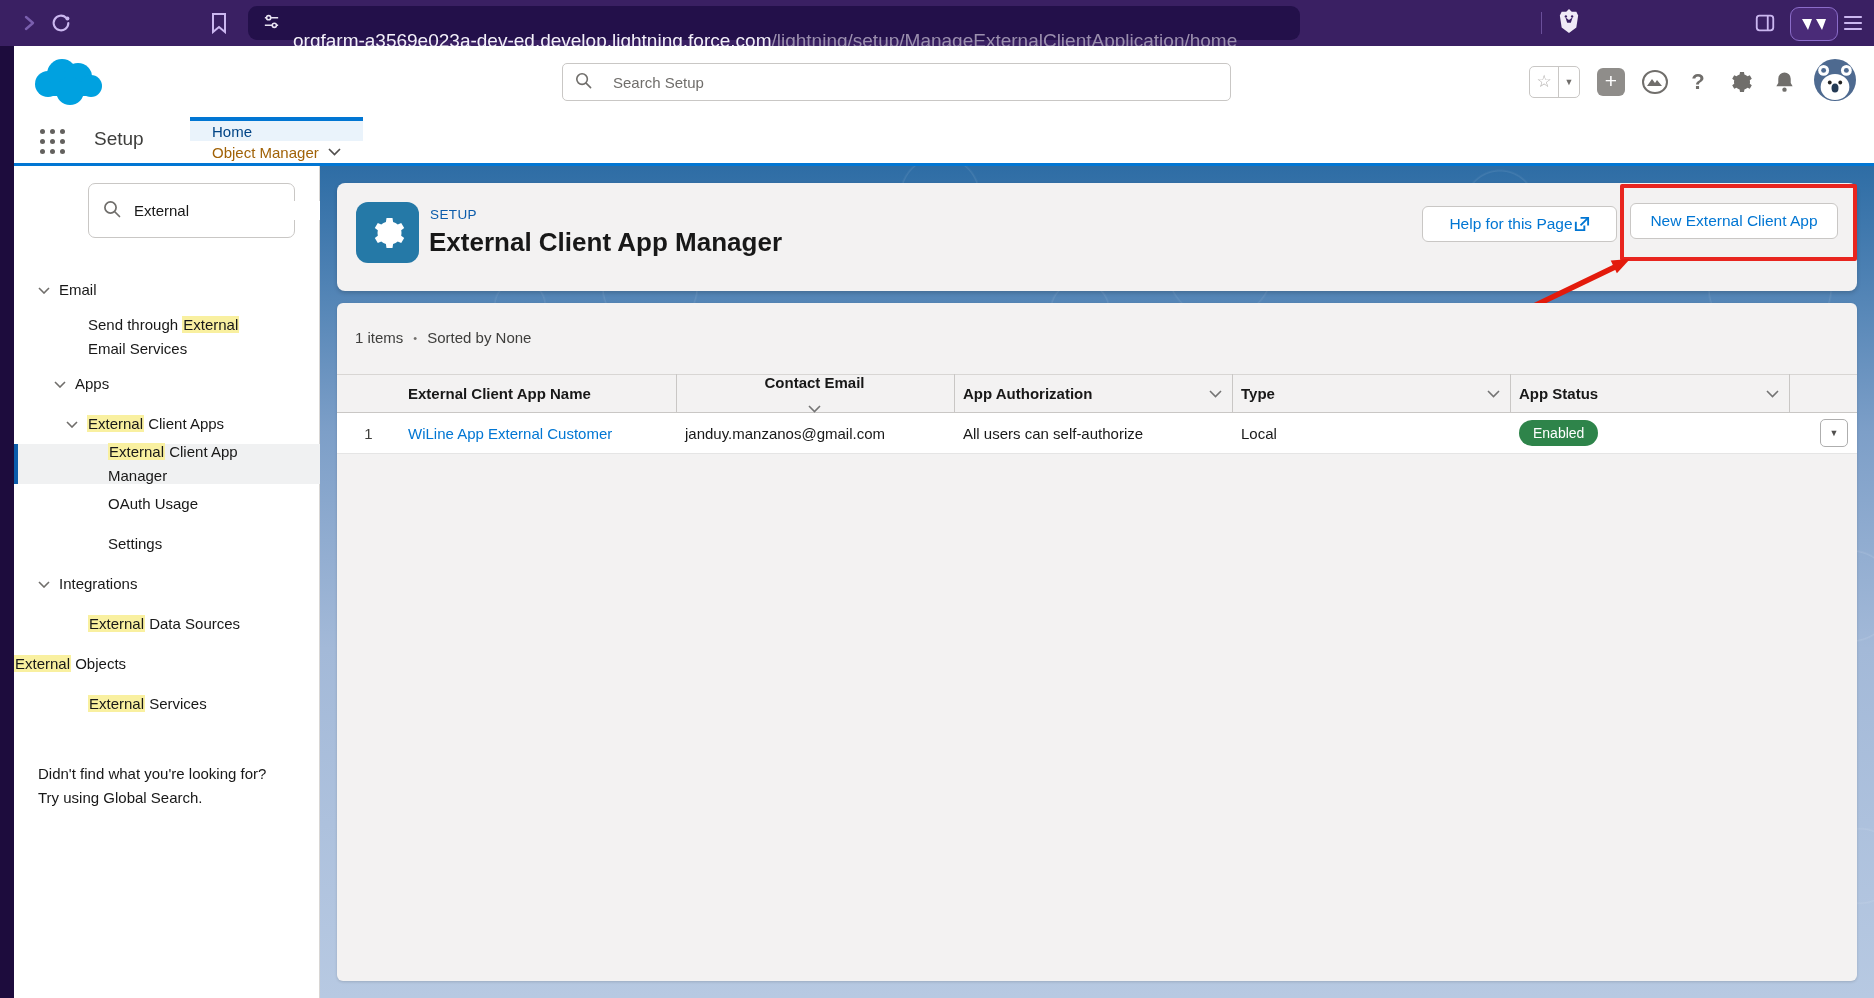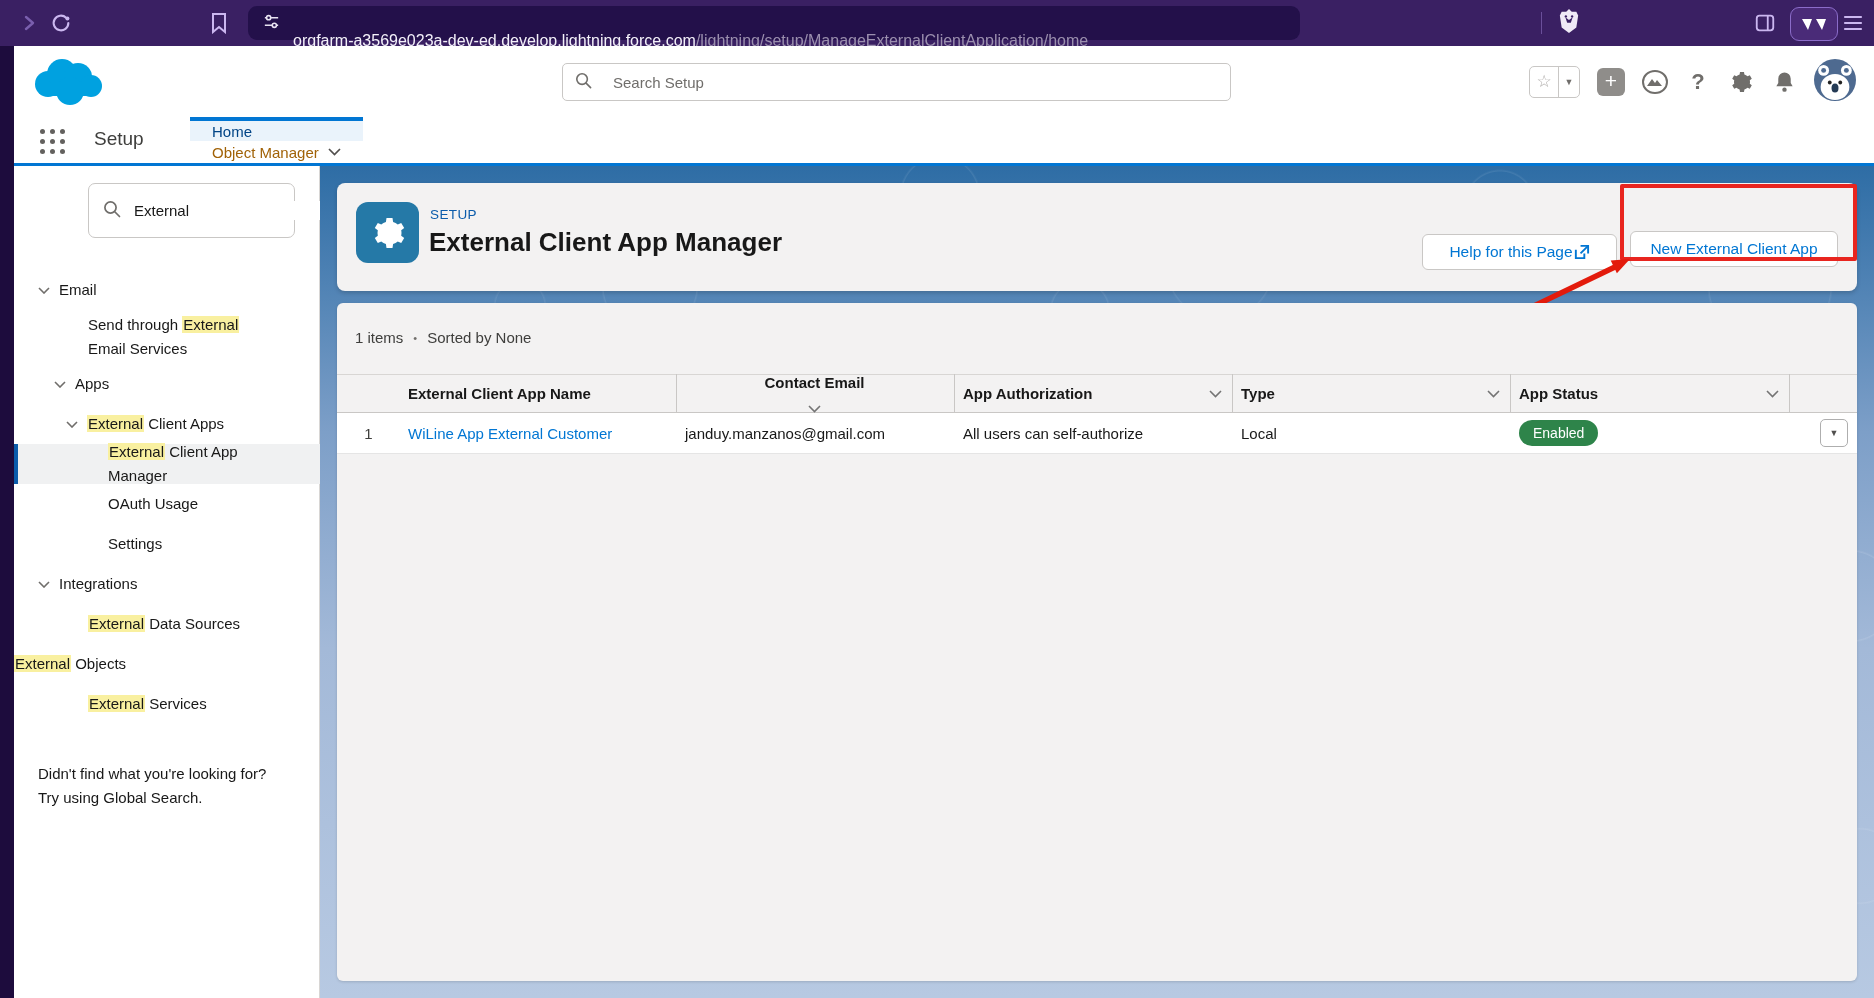--- a/index.html
+++ b/index.html
@@ -4,21 +4,21 @@
 <style>
   html,body{margin:0;padding:0;background:#10061f;}
   .screen{position:relative;width:1874px;height:998px;overflow:hidden;
     font-family:"Liberation Sans",sans-serif;background:#f3f2f2;}
 
   
   .browser-bar{position:absolute;left:0;top:0;width:1874px;height:46px;background:#3a2063;}
   .bicon{position:absolute;top:10px;width:26px;height:26px;display:flex;align-items:center;justify-content:center;}
   .url-bar{position:absolute;left:248px;top:6px;width:1052px;height:34px;background:#23104a;border-radius:9px;
     display:flex;align-items:center;padding:0 14px;box-sizing:border-box;gap:12px;}
-  .url-text{font-size:16px;white-space:nowrap;overflow:hidden;margin-top:36px;}
+  .url-text{font-size:19px;white-space:nowrap;overflow:hidden;margin-top:36px;}
   .url-domain{color:#f4f1fa;}
   .url-path{color:#9b8fae;}
   .chrome-sep{position:absolute;left:1541px;top:12px;width:1px;height:22px;background:#6a4f9a;}
   .pill-btn{position:absolute;left:1790px;top:7px;width:46px;height:32px;border:1px solid #8b6cc9;border-radius:9px;
     background:#4a2b78;display:flex;align-items:center;justify-content:center;}
 
   
   .sf-header{position:absolute;left:14px;top:46px;width:1860px;height:71px;background:#ffffff;}
   .sf-logo{position:absolute;left:16px;top:8px;}
   .gsearch{position:absolute;left:548px;top:17px;width:669px;height:38px;border:1px solid #c9c7c5;border-radius:5px;
@@ -75,21 +75,21 @@
     radial-gradient(circle at 1530px 430px, transparent 44px, rgba(255,255,255,.18) 45px, transparent 47px),
     radial-gradient(circle at 1540px 700px, transparent 36px, rgba(255,255,255,.16) 37px, transparent 39px);}
 
   .header-card{position:absolute;left:17px;top:17px;width:1520px;height:108px;background:#f3f2f2;border-radius:8px;
     box-shadow:0 2px 4px rgba(0,0,0,.18);}
   .setup-tile{position:absolute;left:19px;top:19px;width:63px;height:61px;border-radius:12px;background:#2579a7;
     display:flex;align-items:center;justify-content:center;}
   .eyebrow{position:absolute;left:93px;top:24px;font-size:13.5px;color:#0b5cab;letter-spacing:.4px;}
   .page-title{position:absolute;left:92px;top:44px;font-size:26px;font-weight:bold;color:#181818;}
   .btn{position:absolute;height:36px;border:1px solid #c9c7c5;border-radius:6px;background:#fff;color:#0176d3;
-    font-size:15.5px;display:flex;align-items:center;justify-content:center;box-sizing:border-box;cursor:pointer;margin-top:28px;}
+    font-size:15.5px;display:flex;align-items:center;justify-content:center;box-sizing:border-box;cursor:pointer;}
   .btn-help{left:1085px;top:23px;width:195px;}
   .btn-new{left:1293px;top:20px;width:208px;}
 
   .red-box{position:absolute;left:1300px;top:18px;width:229px;height:69px;border:4px solid #e8251f;border-radius:2px;pointer-events:none;}
   .red-arrow{position:absolute;left:1150px;top:74px;width:200px;height:90px;pointer-events:none;}
 
   .content-card{position:absolute;left:17px;top:137px;width:1520px;height:678px;background:#f3f2f2;border-radius:6px;
     box-shadow:0 1px 3px rgba(0,0,0,.15);}
   .list-summary{position:absolute;left:18px;top:26px;font-size:15px;color:#3e3e3c;display:flex;align-items:center;gap:10px;}
   .list-summary .dot{font-size:11px;color:#706e6b;}

